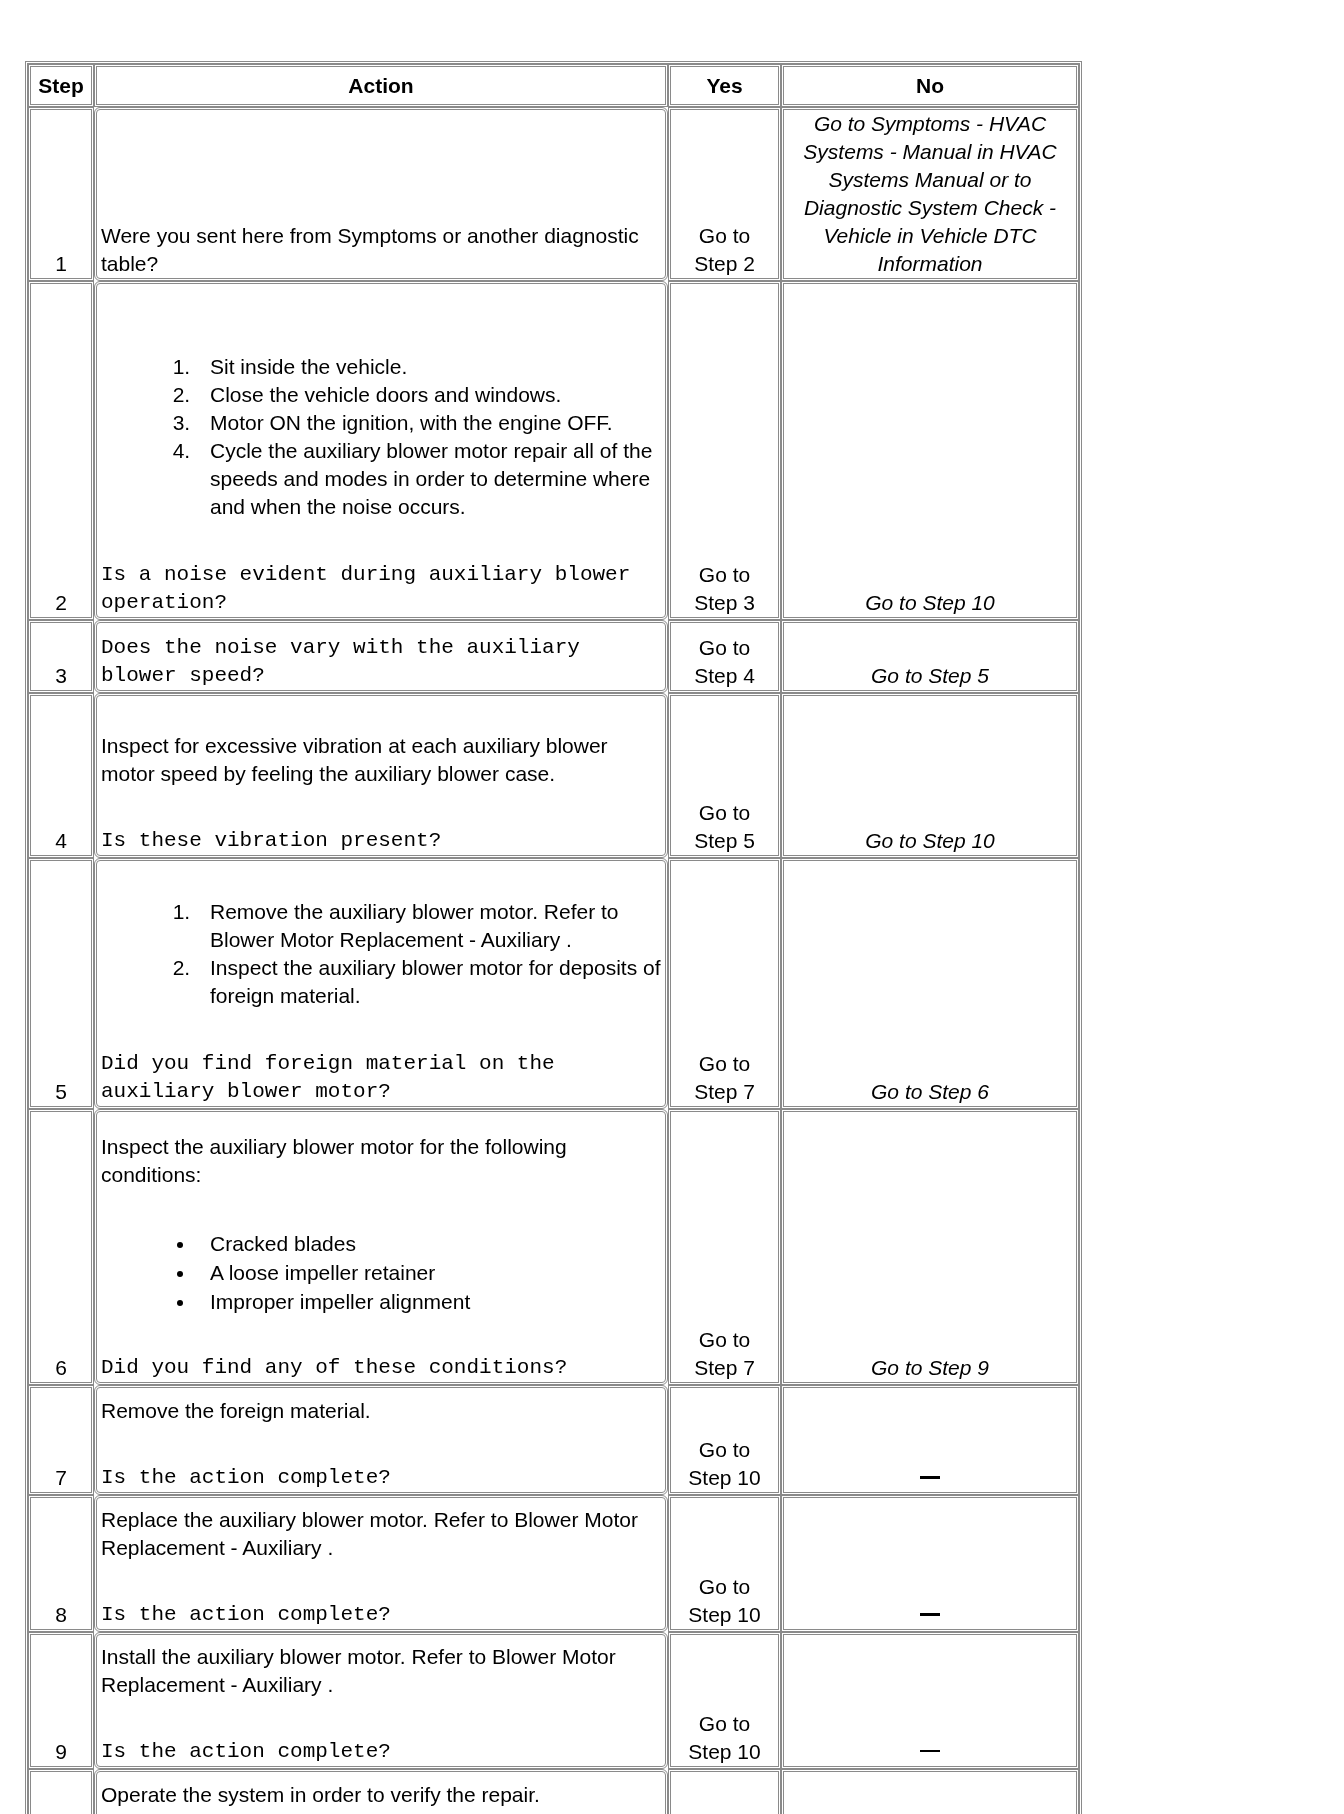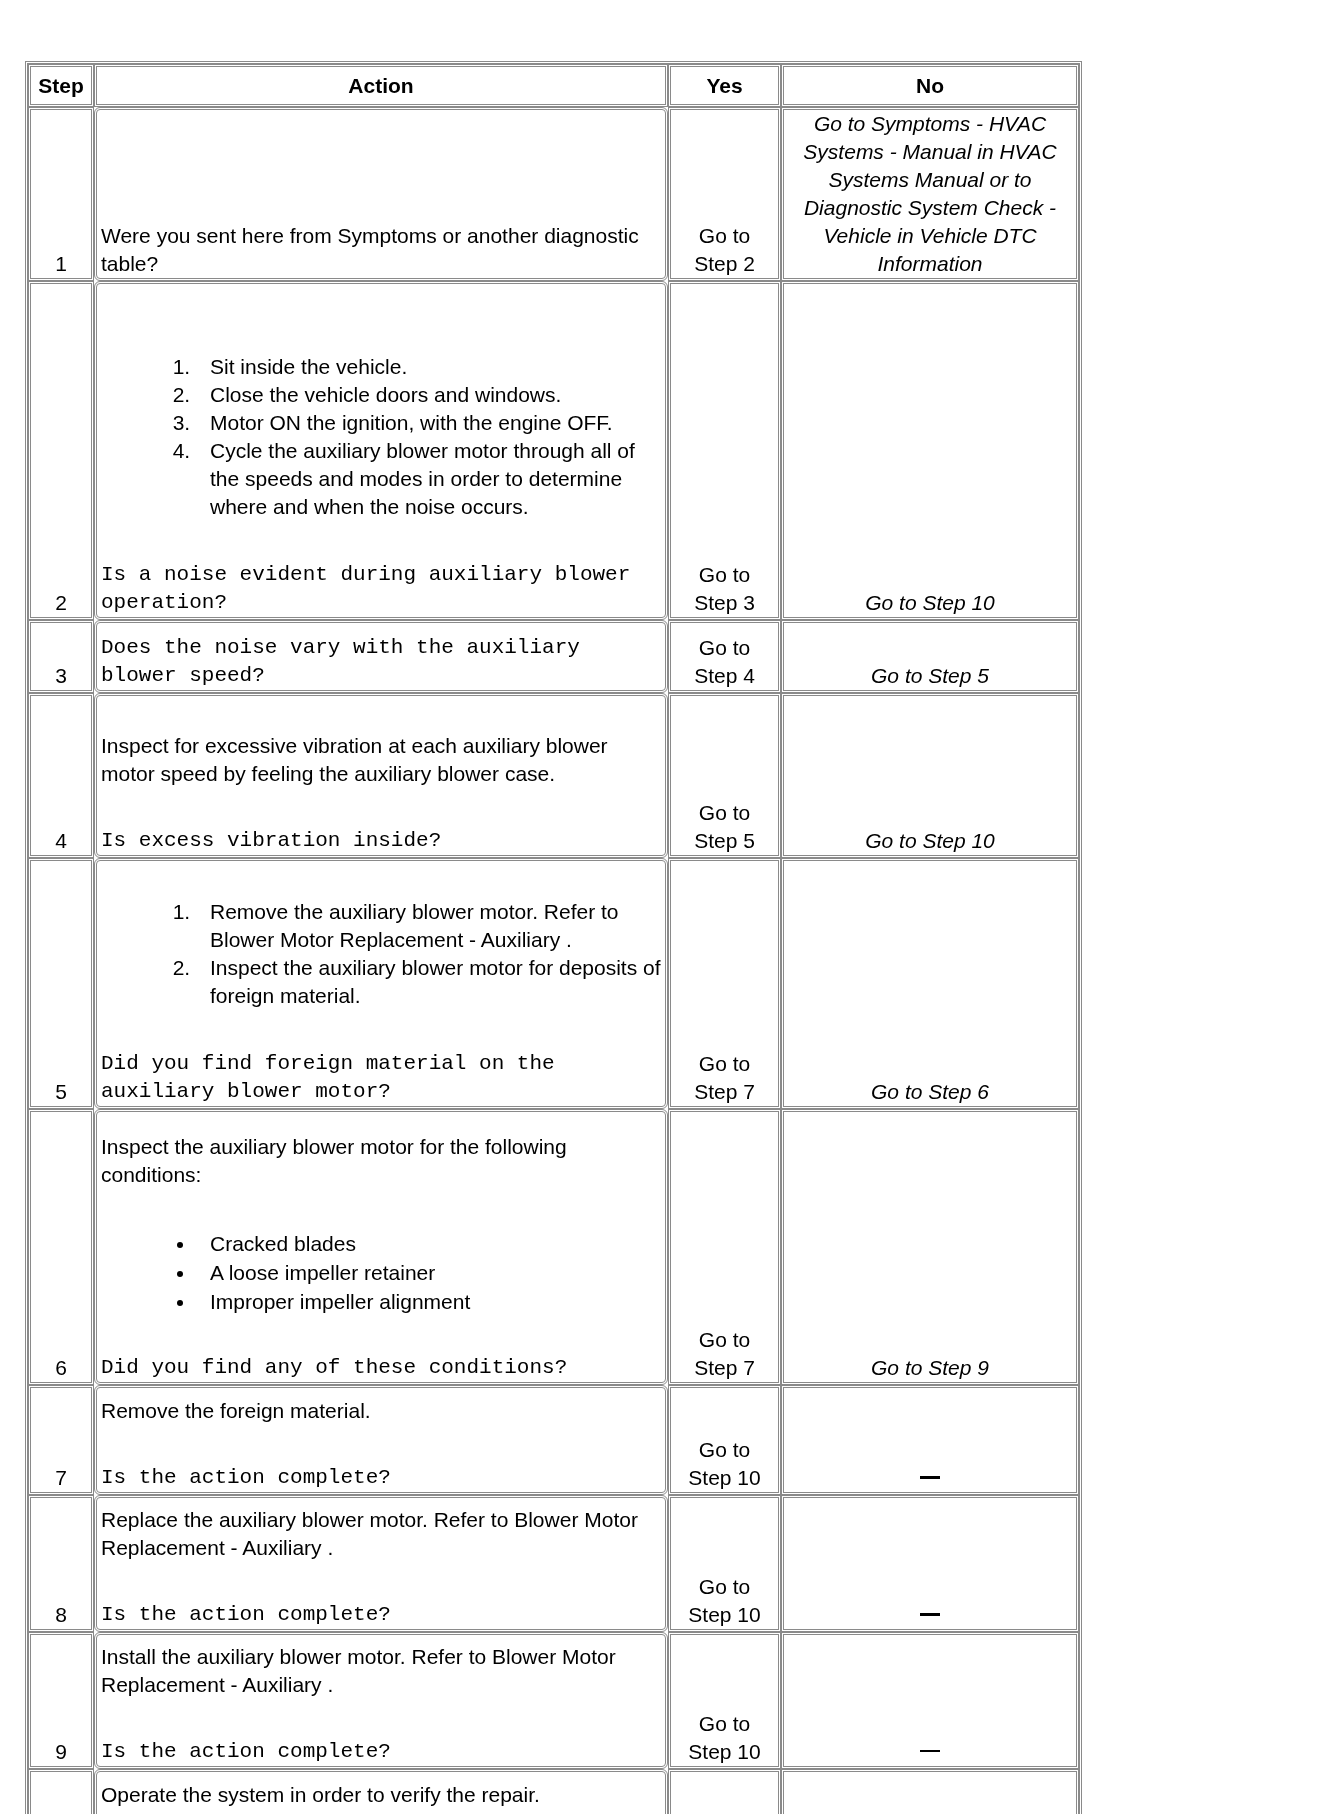--- a/index.html
+++ b/index.html
@@ -65,21 +65,21 @@
       <td class="no top">Go to Symptoms - HVAC Systems - Manual in HVAC Systems Manual or to Diagnostic System Check - Vehicle in Vehicle DTC Information</td>
     </tr>
 
     <tr style="height:339px">
       <td class="step">2</td>
       <td class="action">
         <ol class="steps">
           <li>Sit inside the vehicle.</li>
           <li>Close the vehicle doors and windows.</li>
           <li>Motor ON the ignition, with the engine OFF.</li>
-          <li>Cycle the auxiliary blower motor through all of the speeds and modes in order to determine where and when the noise occurs.</li>
+          <li>Cycle the auxiliary blower motor repair all of the speeds and modes in order to determine where and when the noise occurs.</li>
         </ol>
         <div class="spacer" style="height:40px"></div>
         <div class="question">Is a noise evident during auxiliary blower operation?</div>
       </td>
       <td class="yes">Go to Step 3</td>
       <td class="no">Go to Step 10</td>
     </tr>
 
     <tr style="height:73px">
       <td class="step">3</td>
@@ -88,21 +88,21 @@
       </td>
       <td class="yes">Go to Step 4</td>
       <td class="no">Go to Step 5</td>
     </tr>
 
     <tr style="height:165px">
       <td class="step">4</td>
       <td class="action">
         <div>Inspect for excessive vibration at each auxiliary blower motor speed by feeling the auxiliary blower case.</div>
         <div class="spacer" style="height:39px"></div>
-        <div class="question">Is excess vibration inside?</div>
+        <div class="question">Is these vibration present?</div>
       </td>
       <td class="yes">Go to Step 5</td>
       <td class="no">Go to Step 10</td>
     </tr>
 
     <tr style="height:251px">
       <td class="step">5</td>
       <td class="action">
         <ol class="steps">
           <li>Remove the auxiliary blower motor. Refer to Blower Motor Replacement - Auxiliary .</li>

